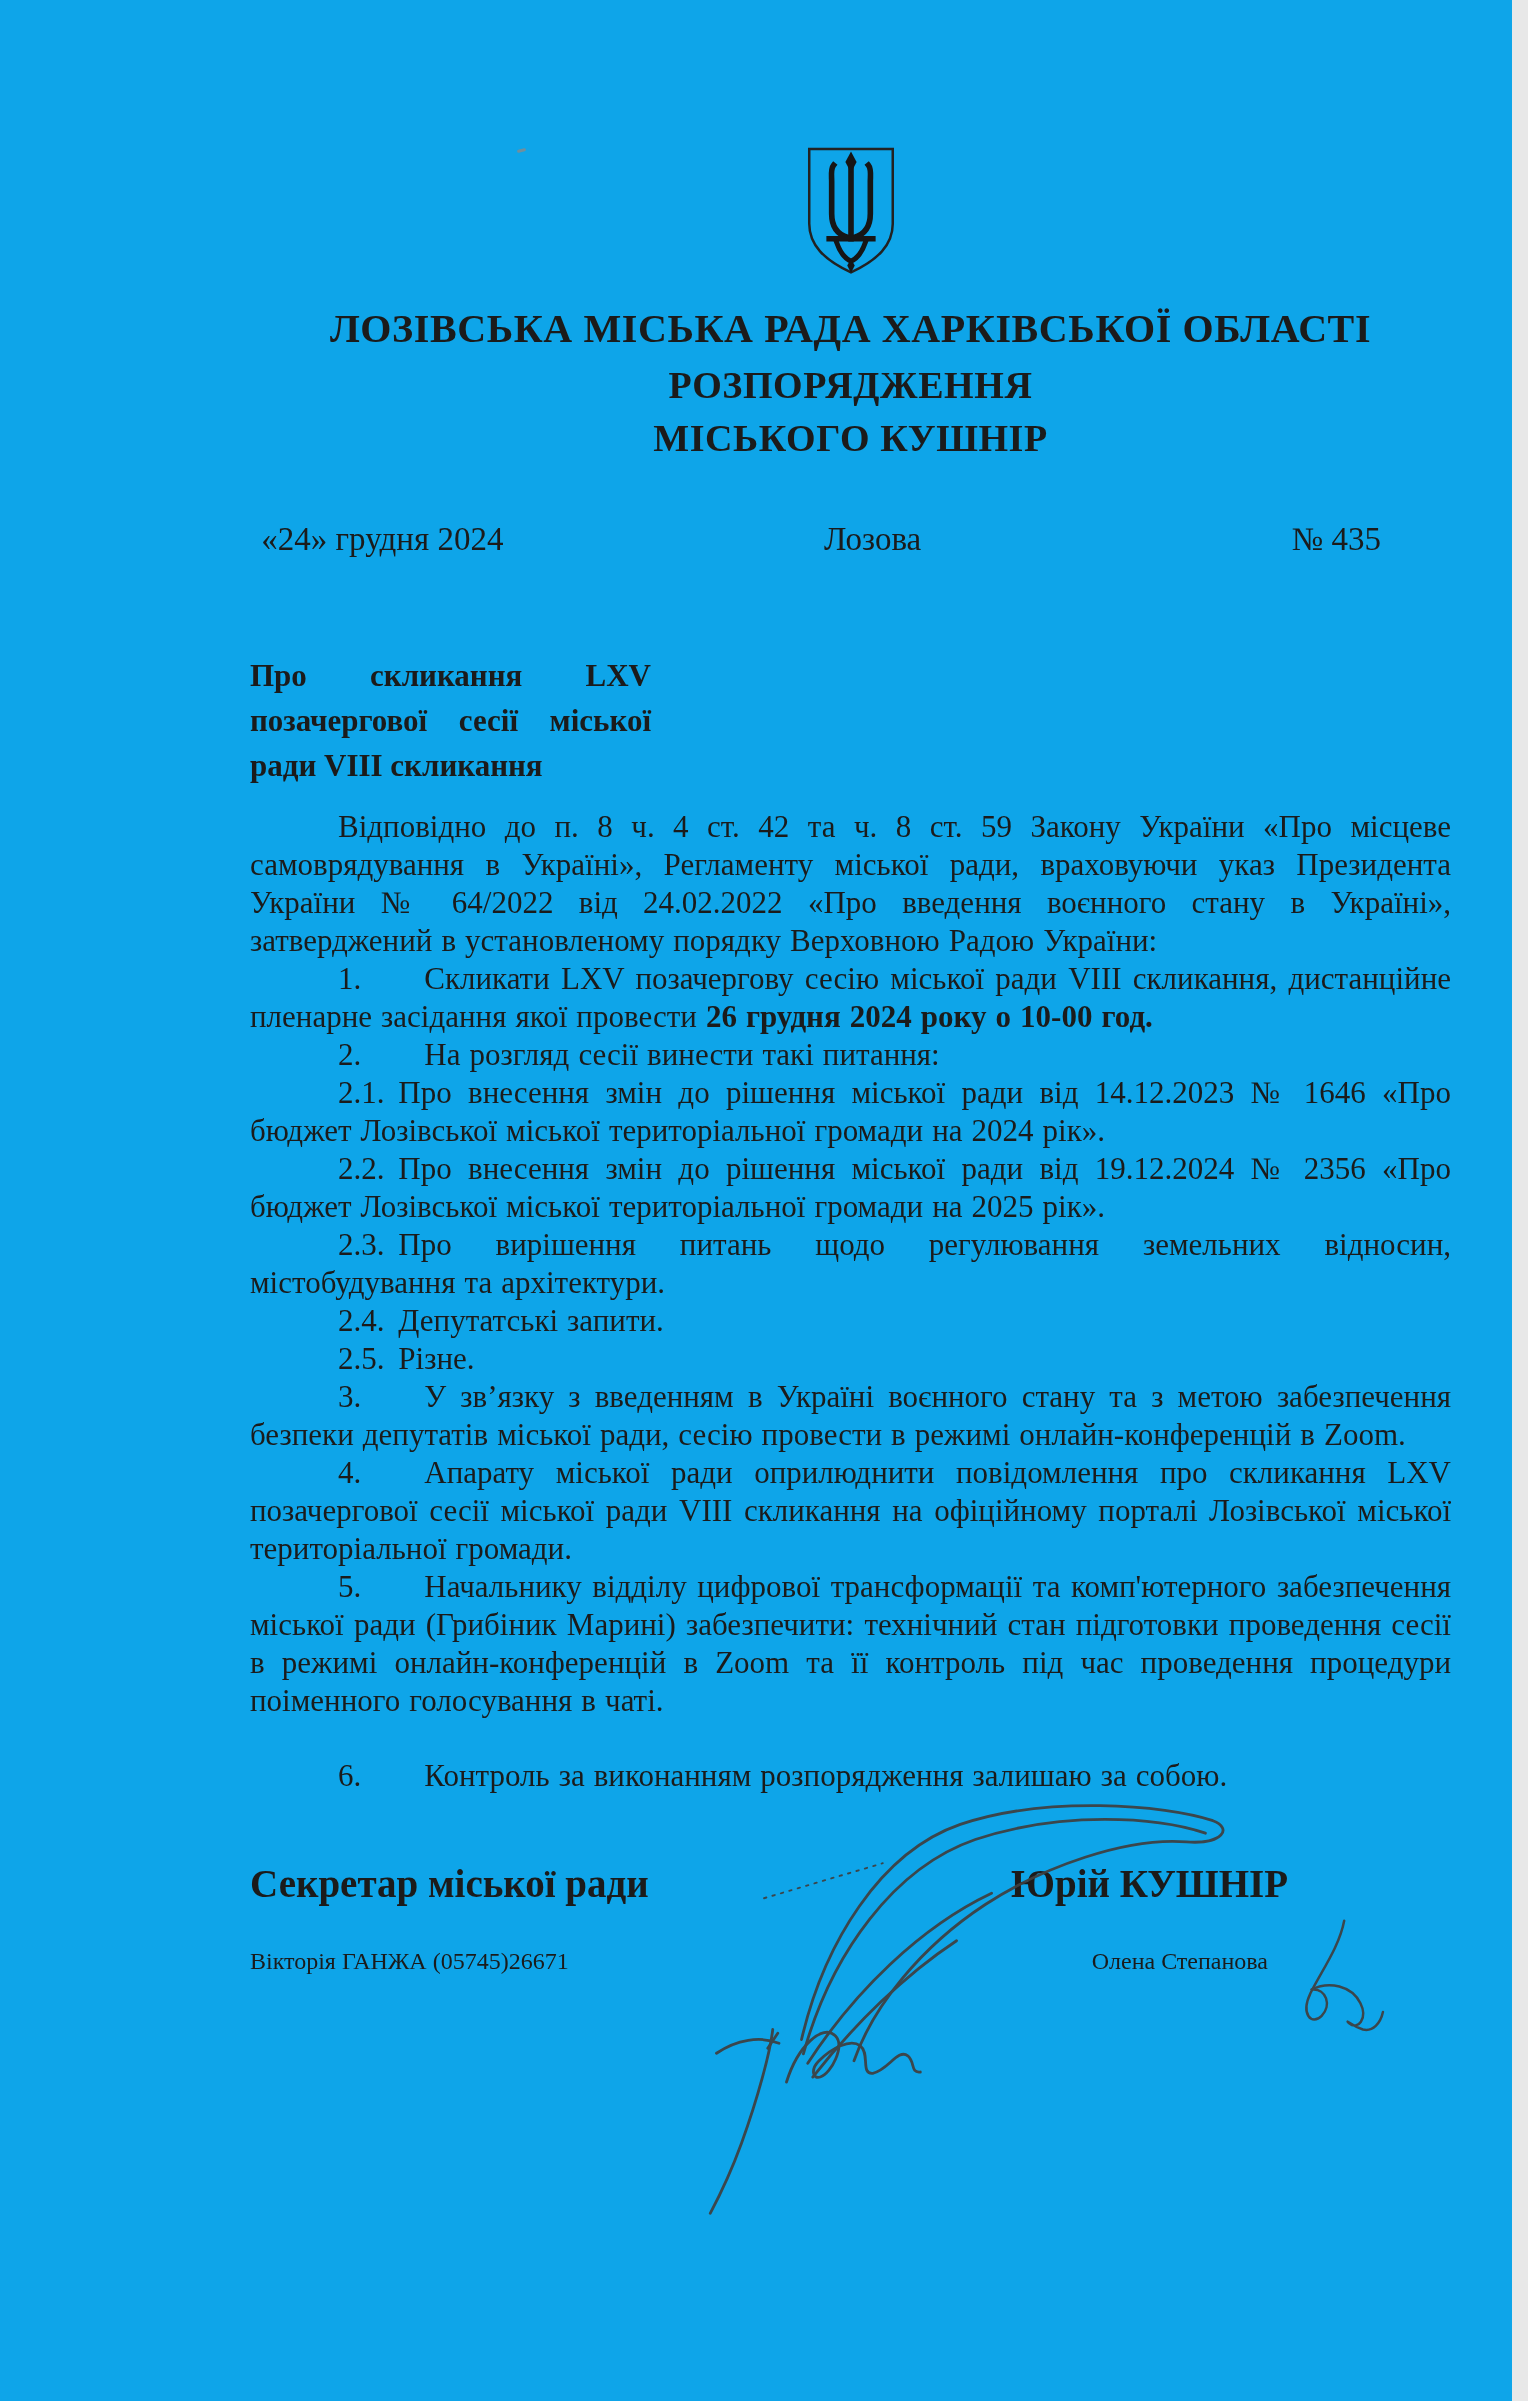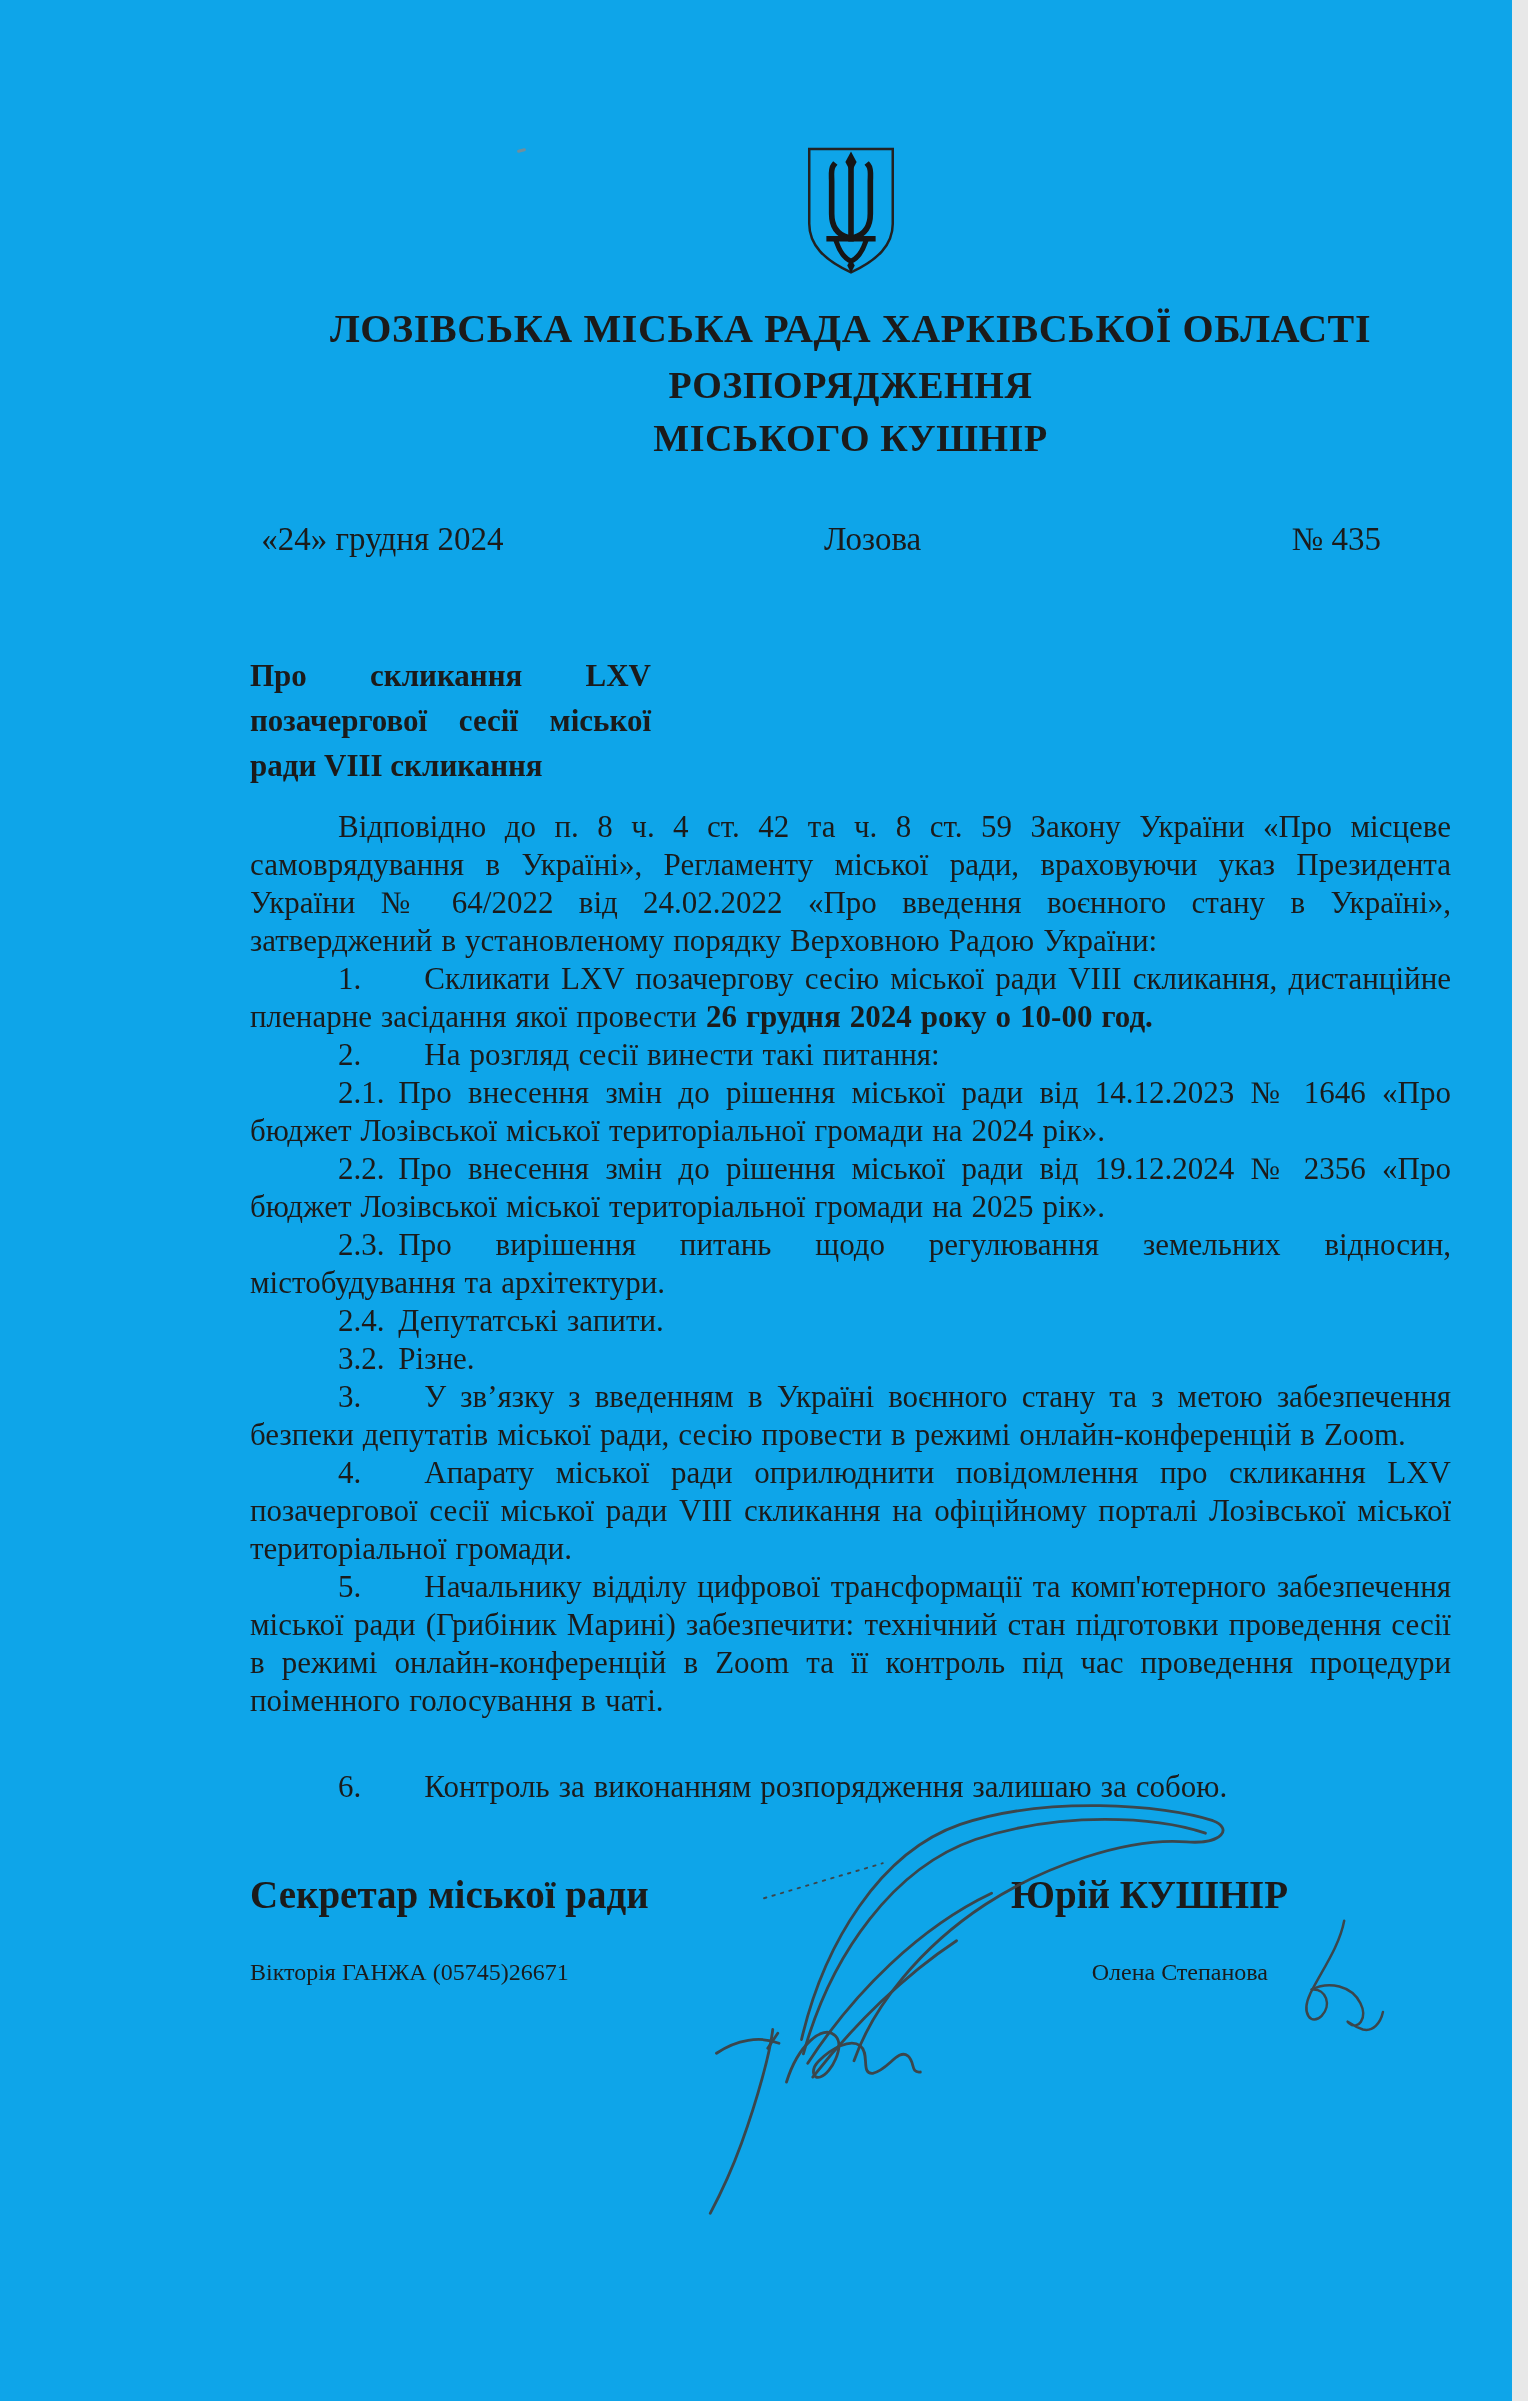--- a/index.html
+++ b/index.html
@@ -73,21 +73,21 @@
     line-height: 38px;
     text-align: justify;
     text-indent: 88px;
     word-spacing: 1.3px;
   }
   .para .num { }
   .tab { display: inline-block; height: 0.6px; }
   .tab.big   { width: 63px; }
   .tab.small { width: 13.8px; }
   .bold { font-weight: bold; }
-  .item-6 { margin-top: 48px; }
+  .item-6 { margin-top: 37px; }
   .sig-row {
     display: flex;
     justify-content: space-between;
     font-size: 39px;
     line-height: 38px;
   }
   .sig-row-1 { margin-top: 70px; font-weight: bold; }
   .sig-row-1 .right { padding-right: 163px; }
   .sig-row-2 { margin-top: 39px; font-size: 24px; }
   .sig-row-2 .right { padding-right: 183px; }
@@ -156,21 +156,21 @@
       <p class="para"><span class="num">2.</span><span class="tab big"></span><span>На розгляд сесії винести такі питання:</span></p>
 
       <p class="para"><span class="num">2.1.</span><span class="tab small"></span><span>Про внесення змін до рішення міської ради від 14.12.2023 № 1646 «Про бюджет Лозівської міської територіальної громади на 2024 рік».</span></p>
 
       <p class="para"><span class="num">2.2.</span><span class="tab small"></span><span>Про внесення змін до рішення міської ради від 19.12.2024 № 2356 «Про бюджет Лозівської міської територіальної громади на 2025 рік».</span></p>
 
       <p class="para"><span class="num">2.3.</span><span class="tab small"></span><span>Про вирішення питань щодо регулювання земельних відносин, містобудування та архітектури.</span></p>
 
       <p class="para"><span class="num">2.4.</span><span class="tab small"></span><span>Депутатські запити.</span></p>
 
-      <p class="para"><span class="num">3.2.</span><span class="tab small"></span><span>Різне.</span></p>
+      <p class="para"><span class="num">2.5.</span><span class="tab small"></span><span>Різне.</span></p>
 
       <p class="para"><span class="num">3.</span><span class="tab big"></span><span>У зв’язку з введенням в Україні воєнного стану та з метою забезпечення безпеки депутатів міської ради, сесію провести в режимі онлайн-конференцій в Zoom.</span></p>
 
       <p class="para"><span class="num">4.</span><span class="tab big"></span><span>Апарату міської ради оприлюднити повідомлення про скликання LXV позачергової сесії міської ради VIII скликання на офіційному порталі Лозівської міської територіальної громади.</span></p>
 
       <p class="para"><span class="num">5.</span><span class="tab big"></span><span>Начальнику відділу цифрової трансформації та комп'ютерного забезпечення міської ради (Грибіник Марині) забезпечити: технічний стан підготовки проведення сесії в режимі онлайн-конференцій в Zoom та її контроль під час проведення процедури поіменного голосування в чаті.</span></p>
 
       <p class="para item-6"><span class="num">6.</span><span class="tab big"></span><span>Контроль за виконанням розпорядження залишаю за собою.</span></p>
 
     </div>

